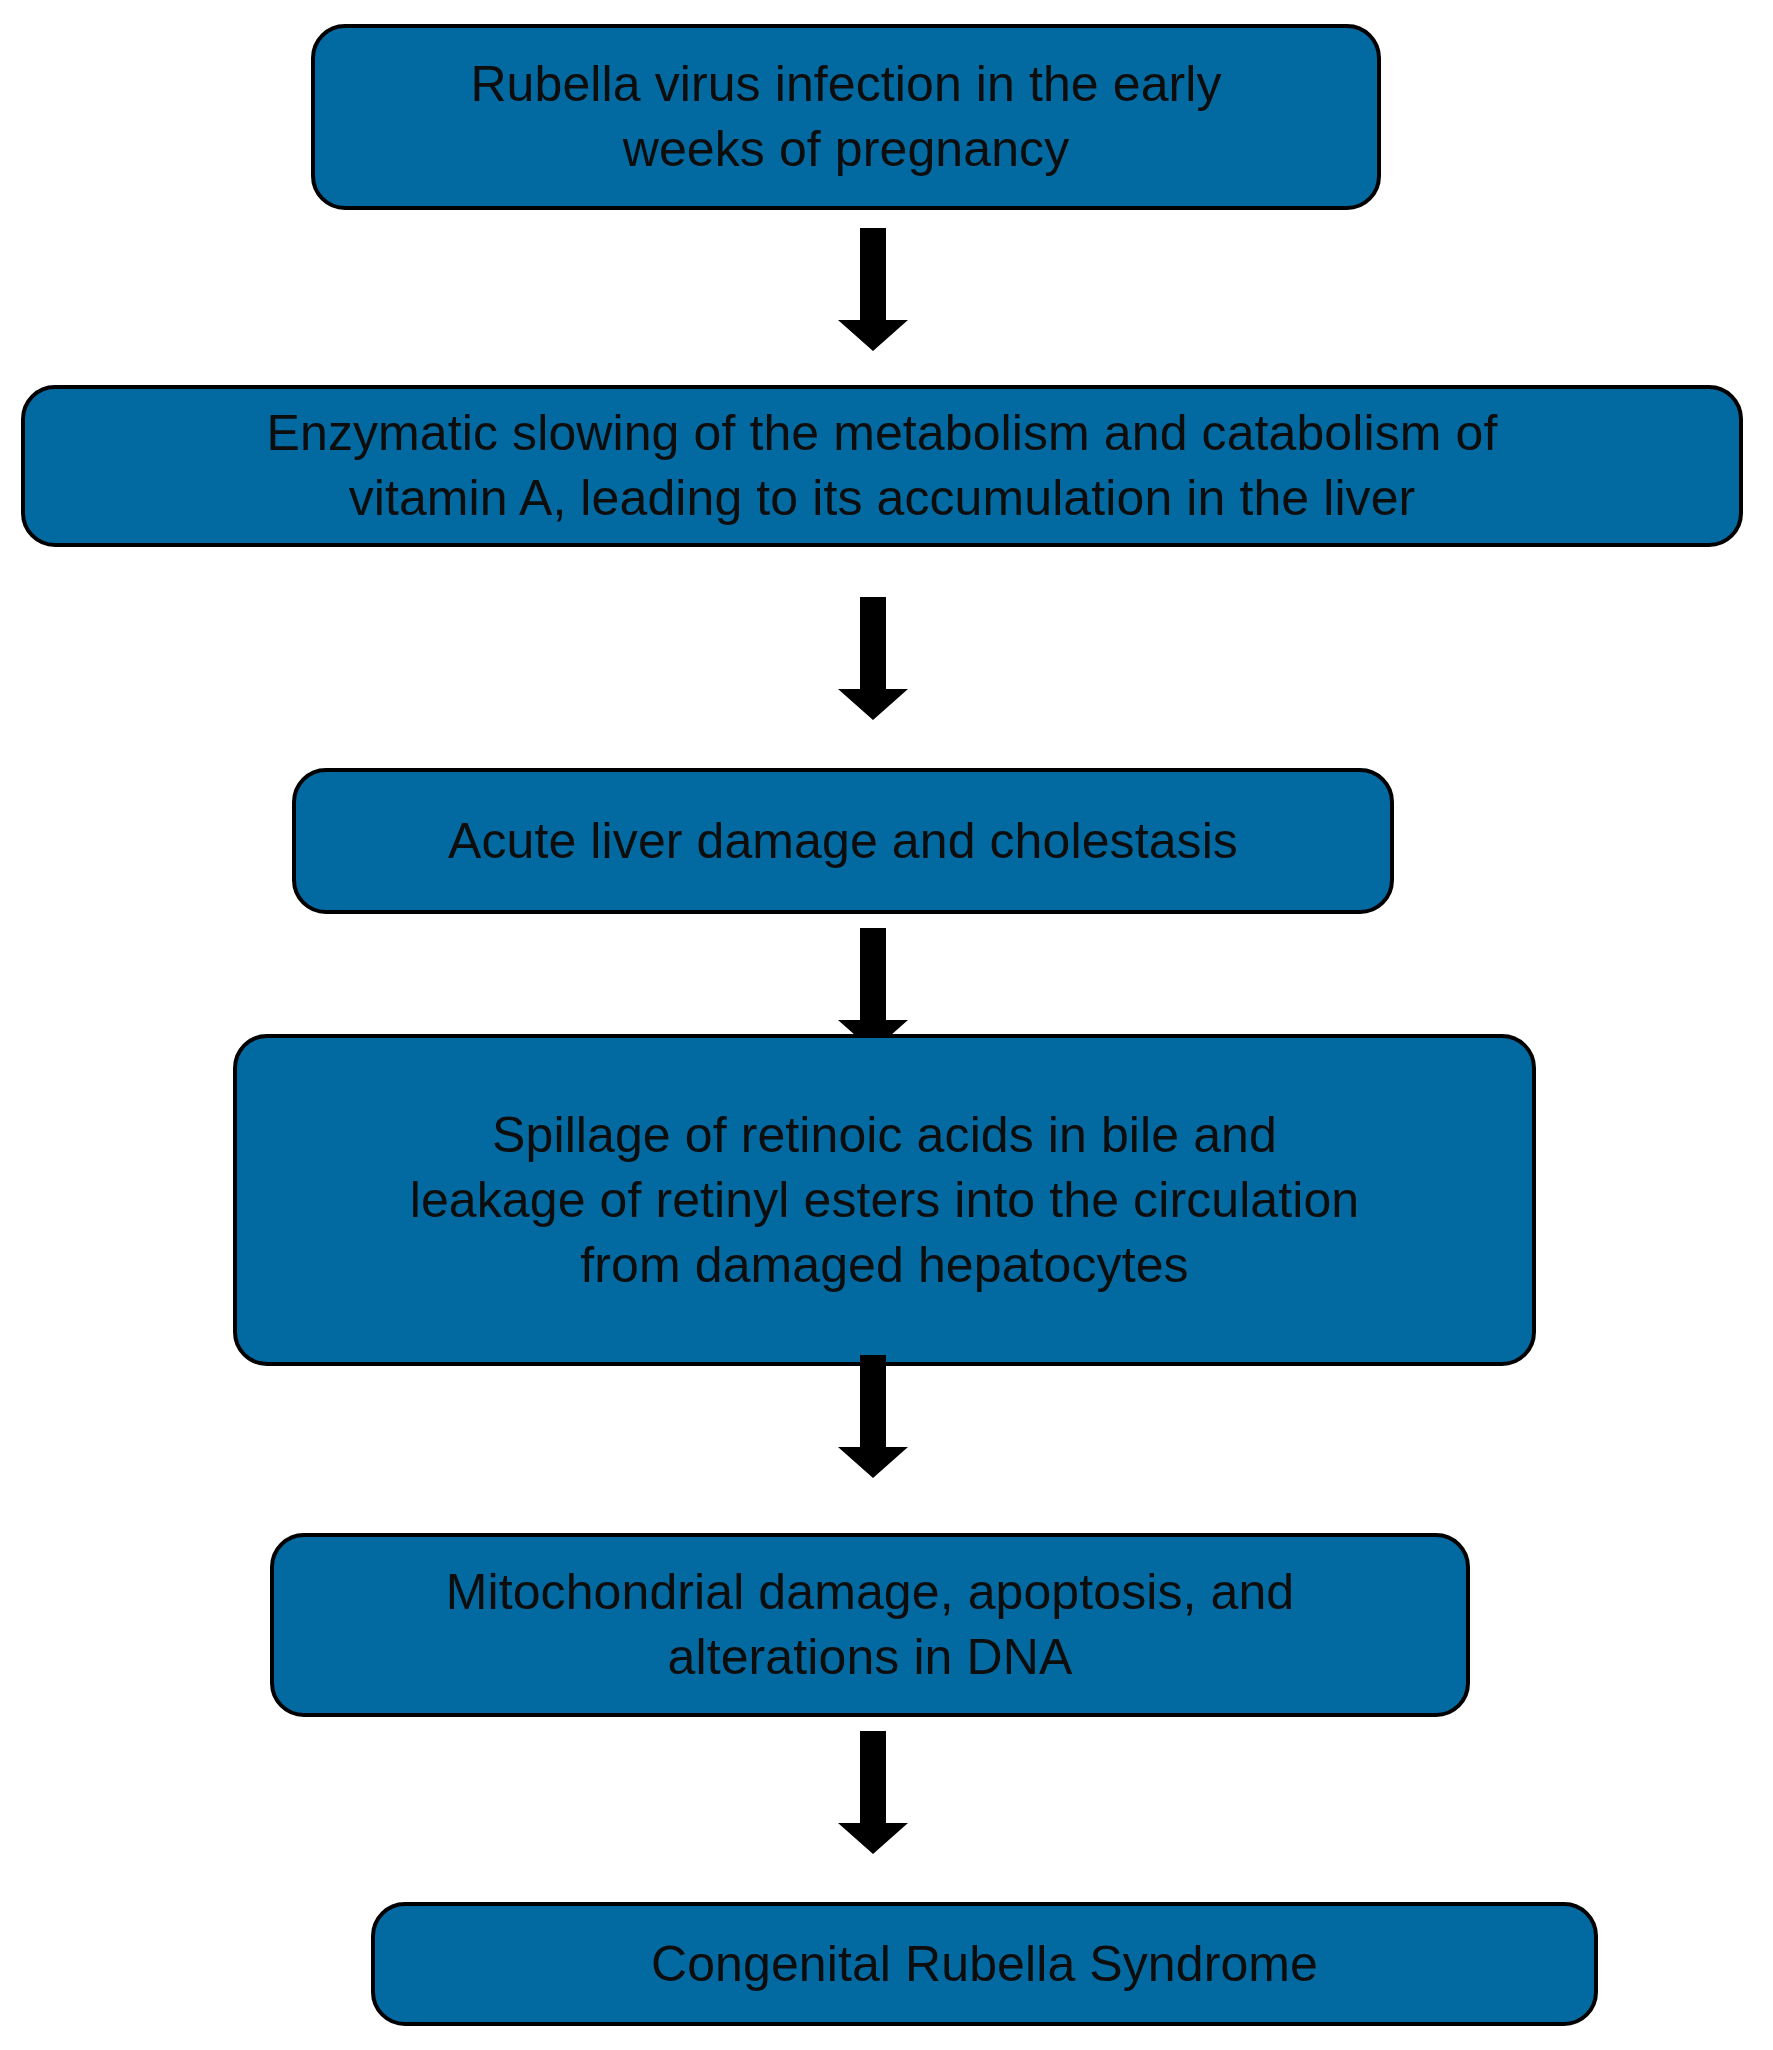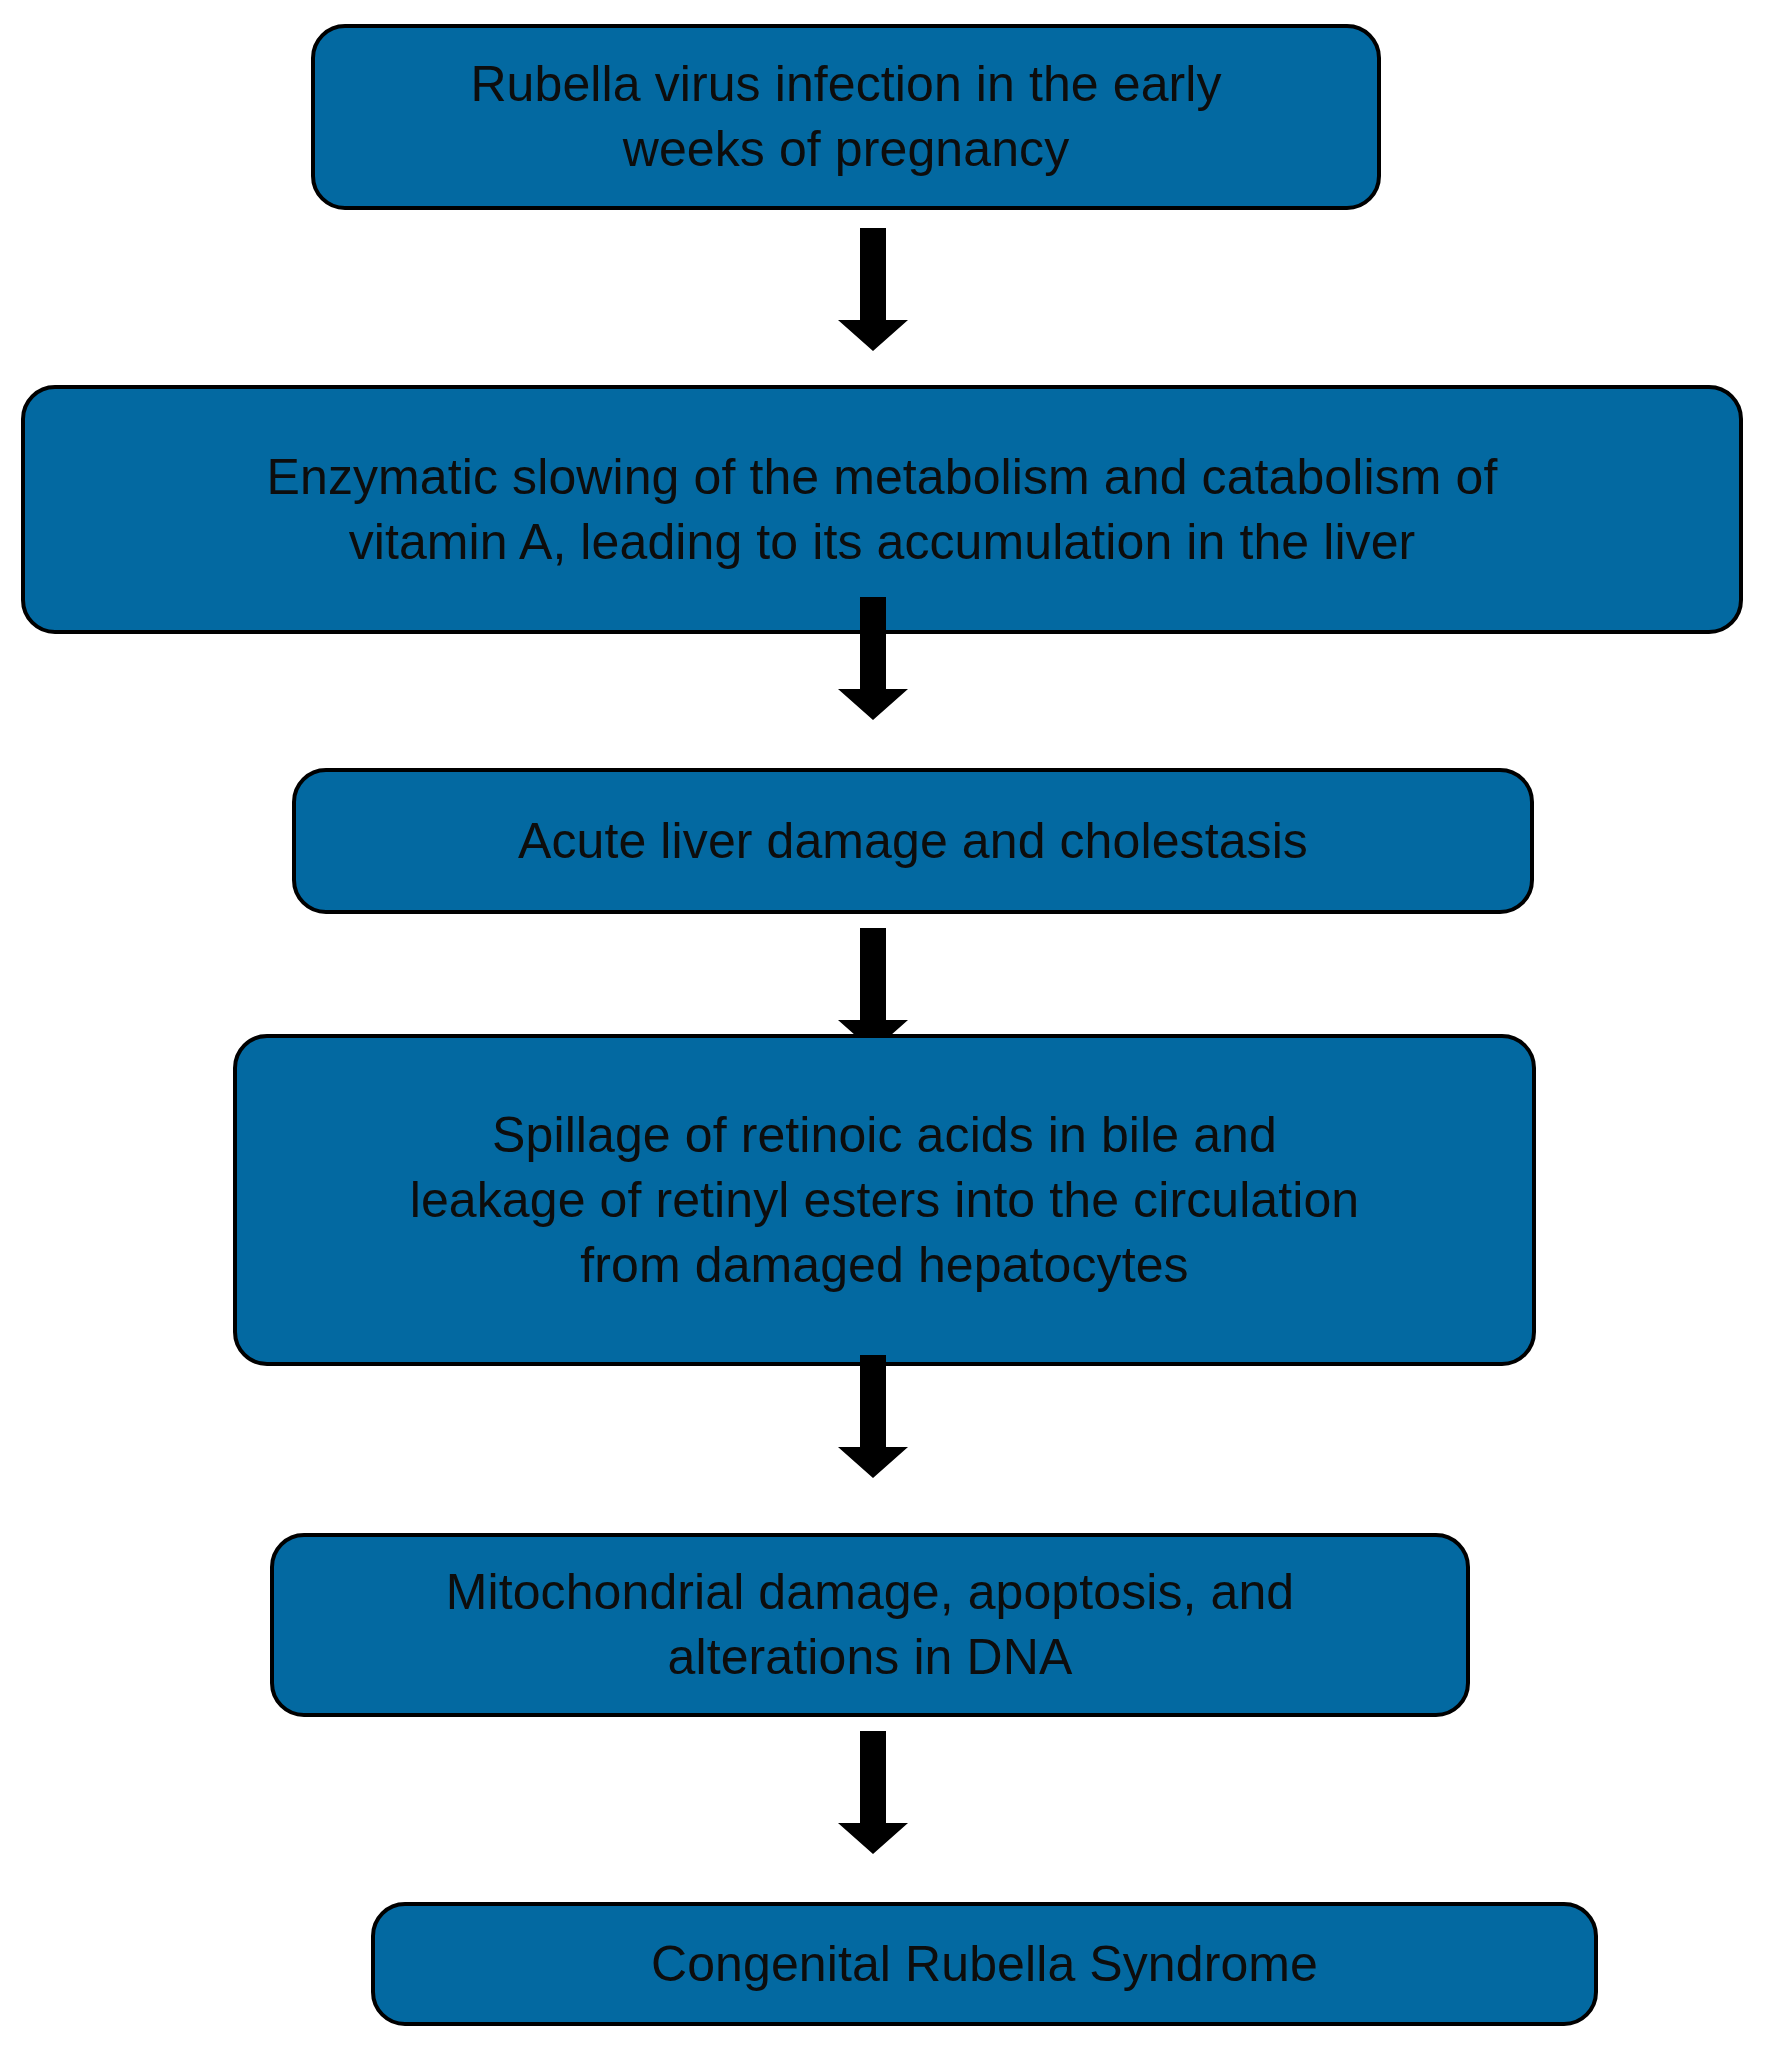--- a/index.html
+++ b/index.html
@@ -34,22 +34,22 @@
   }
   .node-label {
     display: block;
     white-space: pre-line;
     font-size: 50px;
     letter-spacing: 0.1px;
   }
 
   
   #node-1 { left: 311px;  top: 24px;   width: 1070px; height: 186px; }
-  #node-2 { left: 21px;   top: 385px;  width: 1722px; height: 249px; }
-  #node-3 { left: 292px;  top: 768px;  width: 1242px; height: 146px; }
+  #node-2 { left: 21px;   top: 385px;  width: 1722px; height: 162px; }
+  #node-3 { left: 292px;  top: 768px;  width: 1102px; height: 146px; }
   #node-4 { left: 193px;  top: 1034px; width: 1303px; height: 332px; margin-left: 40px; }
   #node-5 { left: 270px;  top: 1533px; width: 1200px; height: 184px; }
   #node-6 { left: 371px;  top: 1902px; width: 1227px; height: 124px; }
 
   
   .arrow {
     position: absolute;
     display: block;
   }
   .arrow svg { display: block; }

